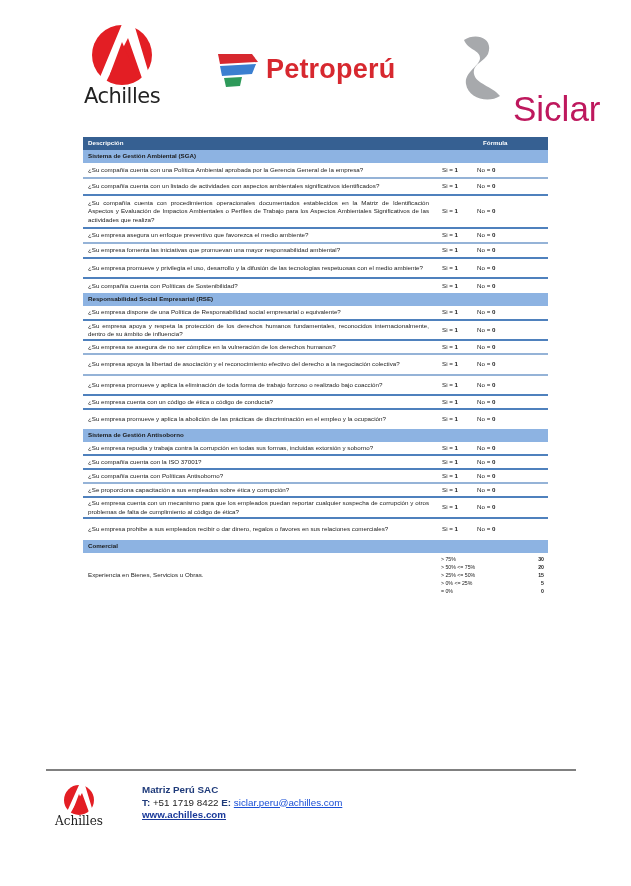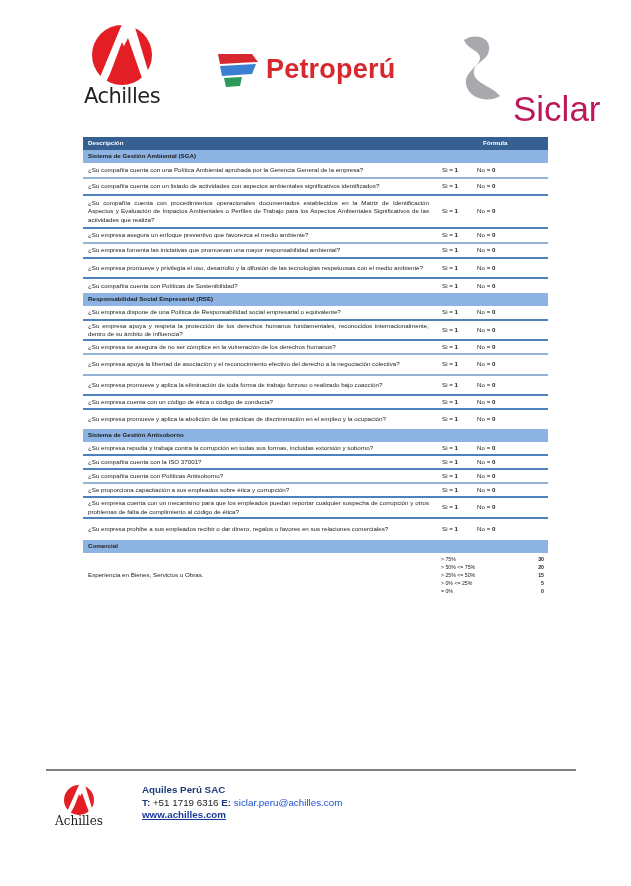--- a/index.html
+++ b/index.html
@@ -35,21 +35,21 @@
   .range-row { display: flex; justify-content: space-between; }
   .range-row .pts { font-weight: bold; }
 
   
   .footer-rule { position: absolute; left: 46px; top: 769px; width: 530px; height: 2px; background: #808080; }
   .footer-logo { position: absolute; left: 54px; top: 784px; width: 50px; height: 50px; }
   .footer-logo .word { position: absolute; left: 0; top: 30px; width: 50px; text-align: center; font-family: "DejaVu Serif", serif; font-size: 12px; color: #222; }
   .footer-info { position: absolute; left: 142px; top: 784px; font-size: 9.8px; line-height: 12.5px; color: #222; }
   .footer-info .company { color: #1f3b7a; font-weight: bold; }
   .footer-info .lbl { color: #1f3b7a; font-weight: bold; }
-  .footer-info .email { color: #1a4fd6; }
+  .footer-info .email { color: #1a4fd6; text-decoration: underline; }
   .footer-info .web { color: #1a3a9a; font-weight: bold; text-decoration: underline; text-align: right; }
 </style>
 </head>
 <body>
 
 <div class="logos">
   <div class="logo-achilles">
     <svg width="92" height="66" viewBox="0 0 92 66" style="position:absolute;left:0;top:0">
       <circle cx="46" cy="33" r="30" fill="#e31e24"></circle>
       <polygon points="46,2 58,2 76,62 68,62 52,16 30,60 22,60" fill="#fff"></polygon>
@@ -218,19 +218,19 @@
 <div class="footer-rule"></div>
 <div class="footer-logo">
   <svg width="50" height="32" viewBox="0 0 50 32" style="position:absolute;left:0;top:0">
     <circle cx="25" cy="16" r="15" fill="#e31e24"></circle>
     <polygon points="25,1 31,1 40,31 36,31 28,9 16,30 12,30" fill="#fff"></polygon>
     <polygon points="25,10 32,26 19,26" fill="#e31e24"></polygon>
   </svg>
   <div class="word">Achilles</div>
 </div>
 <div class="footer-info">
-  <div class="company">Aquiles Perú SAC</div>
+  <div class="company">Matriz Perú SAC</div>
   <div>
-    <span class="lbl">T:</span><span> +51 1719 6316 </span><span class="lbl">E:</span>
+    <span class="lbl">T:</span><span> +51 1719 8422 </span><span class="lbl">E:</span>
     <a class="email">siclar.peru@achilles.com</a>
   </div>
   <div><a class="web">www.achilles.com</a></div>
 </div>
 
 </body></html>

